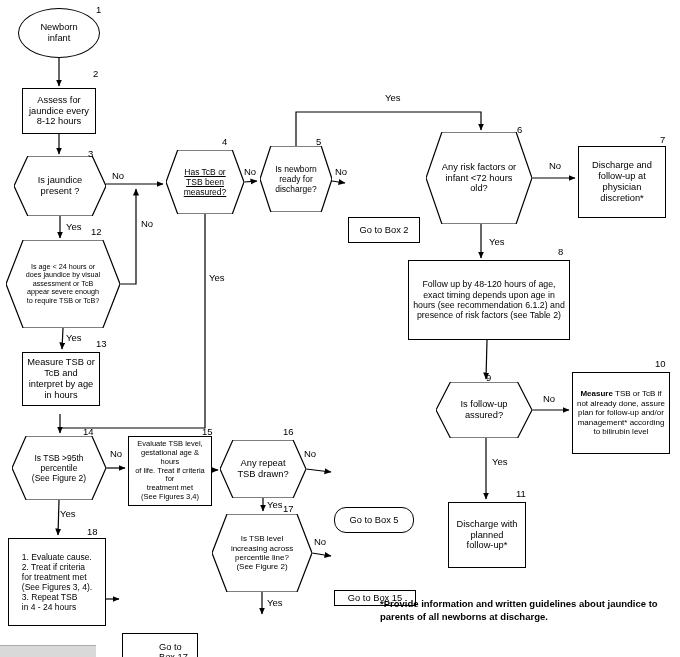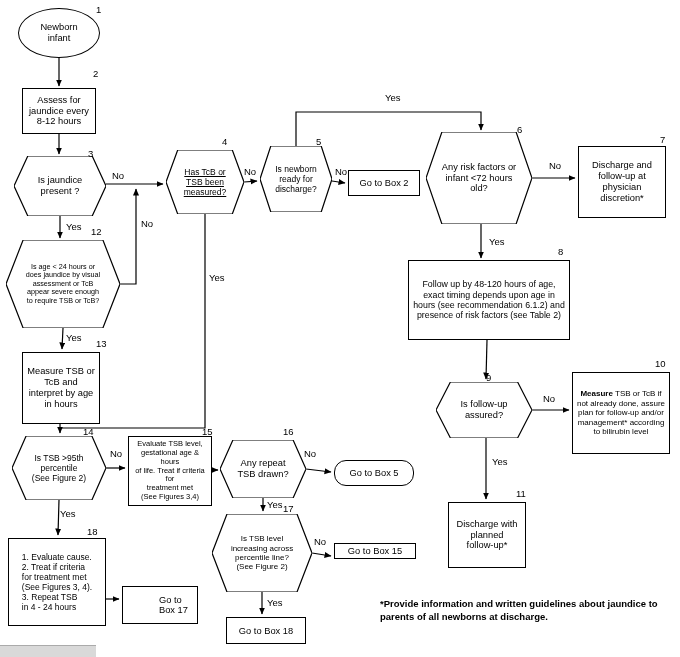--- a/index.html
+++ b/index.html
@@ -16,21 +16,21 @@
   .hex .shape polygon { fill:#fff; stroke:#000; stroke-width:1.2; vector-effect:non-scaling-stroke; }
   .hex .label { padding:0 11px; }
   .fs70 { font-size:7.2px; }
   .fs75 { font-size:7.5px; }
   .fs80 { font-size:8px; }
   .fs85 { font-size:8.5px; }
   .fs88 { font-size:8.8px; }
   .ta-left { text-align:left; }
   .num { position:absolute; font-size:9.5px; }
   .elabel { position:absolute; font-size:9.5px; }
-  .goto { border:1.2px solid #000; background:#fff; position:absolute; display:flex; align-items:center; justify-content:center; font-size:9.3px; }
+  .goto { border:1.2px solid #000; background:#fff; position:absolute; display:flex; align-items:center; justify-content:center; font-size:9.3px;margin-top:47px; }
   .footnote { position:absolute; left:380px; top:598px; width:296px; font-size:9.5px; font-weight:bold; line-height:1.35; }
   .gray-strip { position:absolute; left:0; top:645px; width:96px; height:12px; background:#d9d9d9; border-top:1px solid #aaa; }
   b { font-weight:bold; }
 </style>
 </head>
 <body>
 
 <div id="canvas">
 
   <svg id="edges" width="680" height="657" viewBox="0 0 680 657">
@@ -151,21 +151,21 @@
     <svg class="shape" viewBox="0 0 100 100" preserveAspectRatio="none">
         <polygon points="15,0 85,0 100,50 85,100 15,100 0,50"></polygon>
       </svg>
     <div class="label fs70">Is age &lt; 24 hours or
 does jaundice by visual
 assessment or TcB
 appear severe enough
 to require TSB or TcB?</div>
   </div>
 
-  <div class="node rect" style="left:22px;top:352px;width:78px;height:72px;">
+  <div class="node rect" style="left:22px;top:352px;width:78px;height:54px;">
     <div class="label">Measure TSB or
 TcB and
 interpret by age
 in hours</div>
   </div>
 
   <div class="node hex" style="left:12px;top:436px;width:94px;height:64px;">
     <svg class="shape" viewBox="0 0 100 100" preserveAspectRatio="none">
         <polygon points="15,0 85,0 100,50 85,100 15,100 0,50"></polygon>
       </svg>

